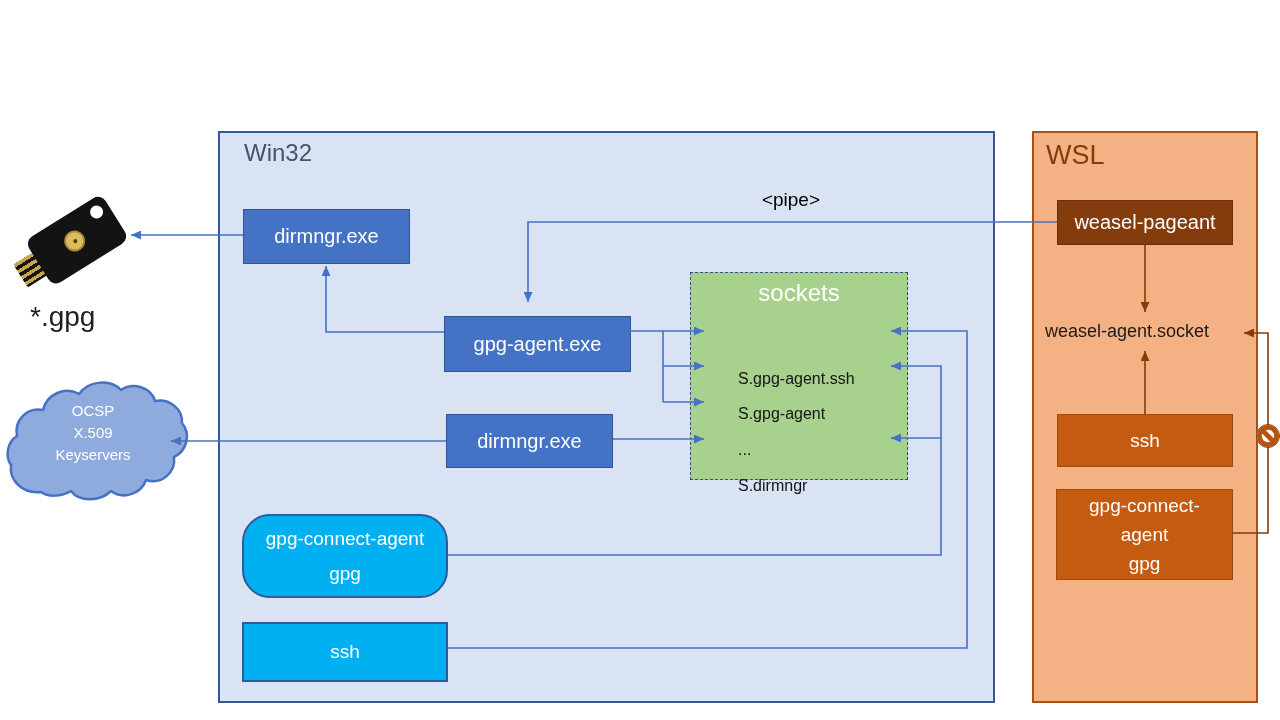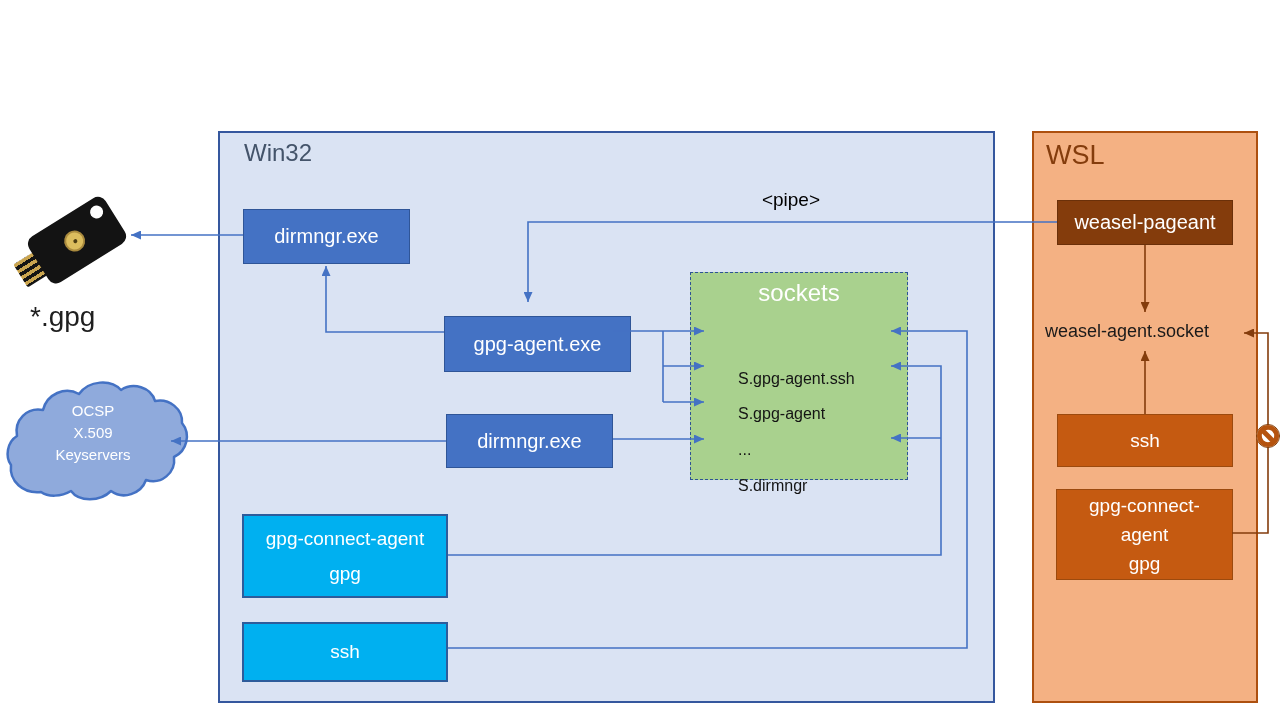--- a/index.html
+++ b/index.html
@@ -29,21 +29,21 @@
     color:#ffffff; box-sizing:border-box; z-index:2; text-align:center;
   }
   .blue   { background:#4472c4; border:1.5px solid #2f5597; font-size:20px; }
   .cyan   { background:#00b0f0; border:2px solid #2d5c9b; font-size:19px; }
   .orange { background:#c55a11; border:1.5px solid #9c4a0e; font-size:19px; }
   .dbrown { background:#843c0c; border:1.5px solid #6b3009; font-size:20px; }
 
   .scdaemon    { left:243px; top:209px; width:167px; height:55px; }
   .gpgagent    { left:444px; top:316px; width:187px; height:56px; }
   .dirmngr     { left:446px; top:414px; width:167px; height:54px; }
-  .w32-connect { left:242px; top:514px; width:206px; height:84px; line-height:35px; }
+  .w32-connect { left:242px; top:514px; width:206px; height:84px; line-height:35px;border-radius:28px; }
   .w32-ssh     { left:242px; top:622px; width:206px; height:60px; }
   .weasel      { left:1057px; top:200px; width:176px; height:45px; }
   .wsl-ssh     { left:1057px; top:414px; width:176px; height:53px; }
   .wsl-connect { left:1056px; top:489px; width:177px; height:91px; line-height:29px; }
 
   
   .sockets-box {
     position:absolute; left:690px; top:272px; width:218px; height:208px;
     background:#a9d18e; border:1.6px dashed #2e5395; box-sizing:border-box; z-index:2;
   }

